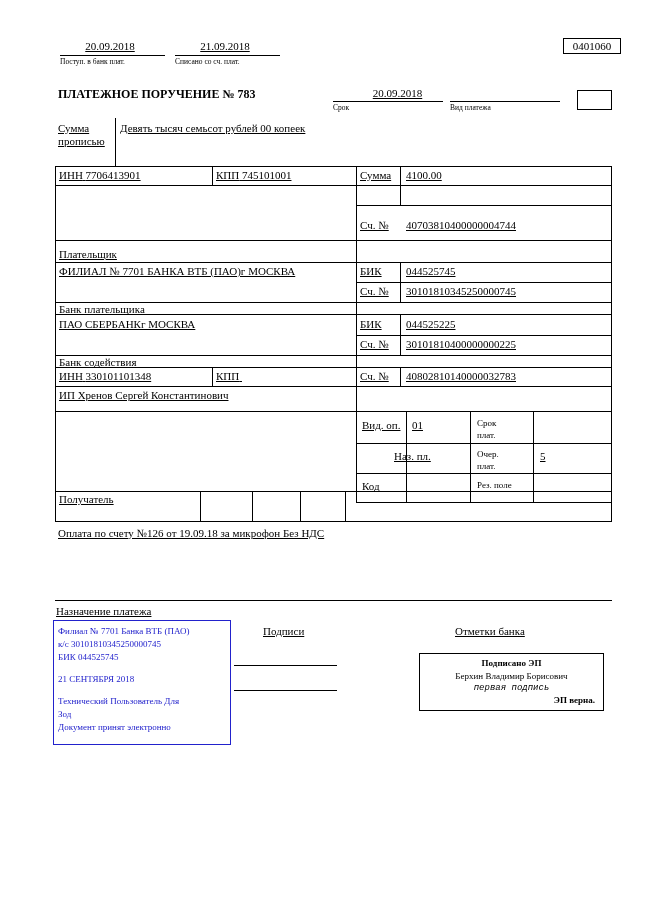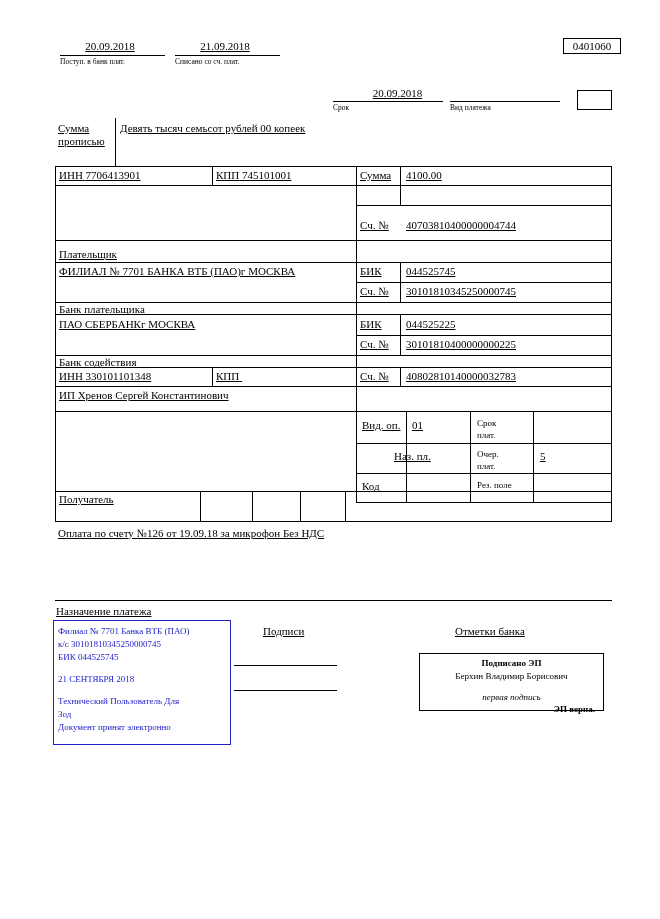--- a/index.html
+++ b/index.html
@@ -72,20 +72,21 @@
     <span>0401060</span>
   </div>
 
   <div class="abs t" id="date-in-bank">20.09.2018</div>
   <div class="abs t" id="date-written">21.09.2018</div>
   <div class="abs" id="line-in-bank"></div>
   <div class="abs" id="line-written"></div>
   <div class="abs tiny" id="lbl-in-bank">Поступ. в банк плат.</div>
   <div class="abs tiny" id="lbl-written">Списано со сч. плат.</div>
 
+  <div class="abs" id="title">ПЛАТЕЖНОЕ ПОРУЧЕНИЕ № 783</div>
   <div class="abs t" id="doc-date">20.09.2018</div>
   <div class="abs" id="line-date"></div>
   <div class="abs tiny" id="lbl-date">Срок</div>
   <div class="abs" id="line-paytype"></div>
   <div class="abs tiny" id="lbl-paytype">Вид платежа</div>
   <div class="abs box" id="paytype-box"></div>
 
   <div class="abs t" id="lbl-sum1">Сумма</div>
   <div class="abs t" id="lbl-sum2">прописью</div>
   <div class="abs t" id="amount-words">Девять тысяч семьсот рублей 00 копеек</div>
@@ -198,17 +199,17 @@
       <div style="height:9px;"></div>
       <div>Технический Пользователь Для</div>
       <div>Зод</div>
       <div>Документ принят электронно</div>
     </div>
   </div>
 
   <div class="abs box" id="sig-box" style="left:419px; top:653px; width:185px; height:58px;">
     <div class="small center bold" style="margin-top:4px;">Подписано ЭП</div>
     <div class="small center" style="margin-top:2px;">Берхин Владимир Борисович</div>
-    <div class="small center ital" style="margin-top:10px;">первая подпись</div>
+    <div class="small center ital" style="margin-top:1px;font-family:Liberation Mono, monospace;">первая подпись</div>
     <div class="small bold" style="text-align:right; margin-top:1px; padding-right:8px;">ЭП верна.</div>
   </div>
 
 </div>
 
 </body></html>

